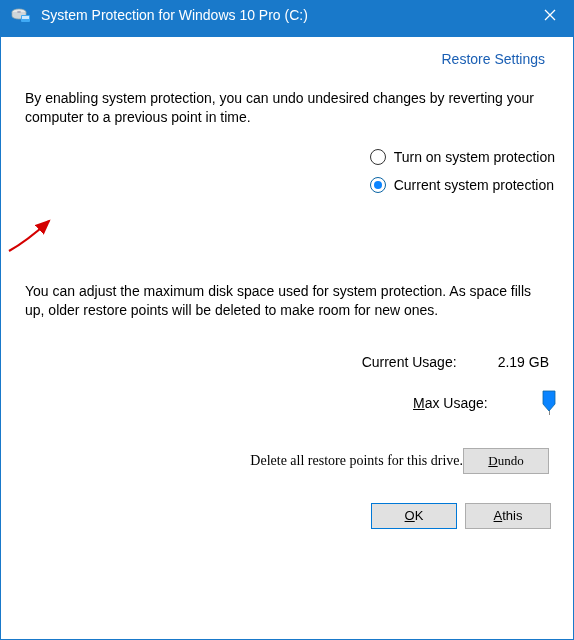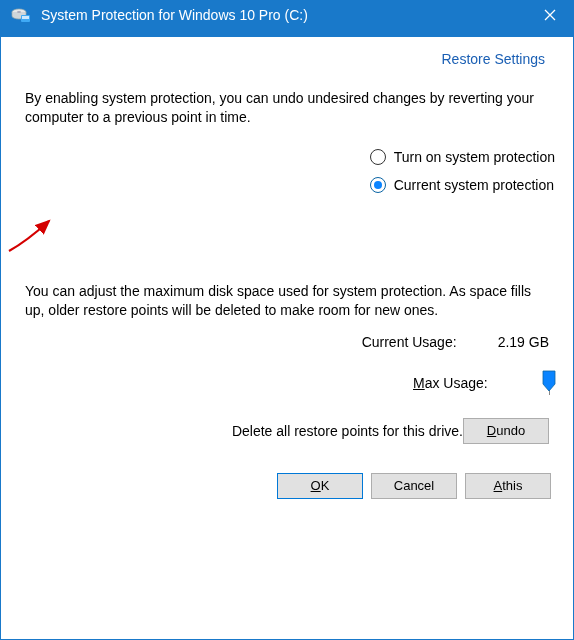--- a/index.html
+++ b/index.html
@@ -85,27 +85,27 @@
     width: 8px; height: 8px;
     border-radius: 50%;
     background: #0a84ff;
     display: none;
   }
   .radio-row.selected .radio-inner { display: block; }
   .spacer1 { height: 54px; }
   .usage-row {
     display: flex;
     font-size: 14px;
-    margin: 0 6px 18px 6px;
+    margin: 20px 6px 18px 6px;
   }
   .usage-row .lbl { width: 136px; }
   .max-row {
     display: flex;
     align-items: center;
-    margin: 0 6px 16px 6px;
+    margin: 0 6px 8px 6px;
   }
   .max-row .lbl {
     width: 136px;
     font-size: 14px;
   }
   .max-row .lbl .uline { text-decoration: underline; }
   .slider-wrap {
     flex: 1 1 auto;
     position: relative;
     height: 30px;
@@ -133,21 +133,22 @@
     transform: translateX(-50%);
   }
   .slider-caption {
     text-align: center;
     font-size: 14px;
     margin: 14px 0 18px 0;
   }
   .delete-row {
     display: flex;
     align-items: center;
-    margin: 4px 6px 10px 6px;
+    margin: 22px 6px 10px 6px;
+    font-family: Liberation Serif, serif;
   }
   .delete-row .txt { flex: 1 1 auto; font-size: 14px; }
   .btn {
     min-width: 86px;
     height: 26px;
     background: #e1e1e1;
     border: 1px solid #adadad;
     font-size: 13px;
     display: inline-flex;
     align-items: center;
@@ -285,22 +286,19 @@
     </div>
 
     <div class="hr"></div>
 
     <div class="action-row">
       <button class="btn primary">
           <span class="uline">O</span>
           <span>K</span>
         </button>
       <button class="btn">
-          <span>Cancel</span>
-        </button>
-      <button class="btn">
           <span class="uline">A</span>
           <span>this</span>
         </button>
     </div>
 
   </div>
 </div>
 
 </body></html>

